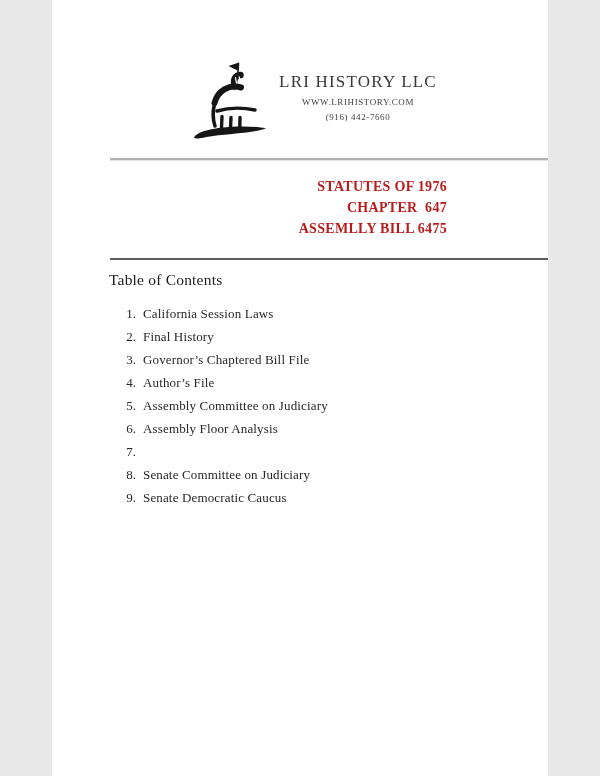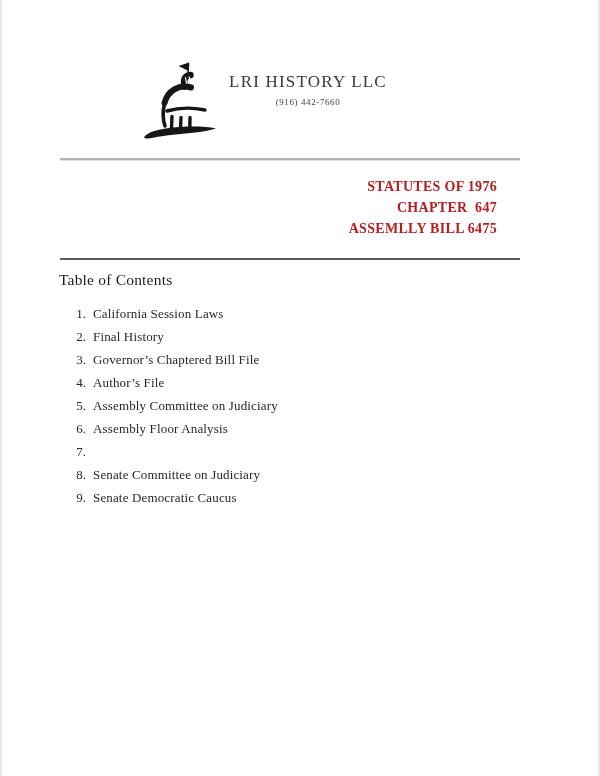--- a/index.html
+++ b/index.html
@@ -1,19 +1,19 @@
 <!DOCTYPE html>
 <html><head>
 <meta charset="utf-8">
 <style>
   * { margin:0; padding:0; box-sizing:border-box; }
   html,body { background:#e8e8e8; }
   body { font-family:"Liberation Serif","DejaVu Serif",serif; }
   .page {
-    position:relative; width:596px; height:776px;
+    position:relative; width:496px; height:776px;
     background:#ffffff; overflow:hidden; margin:0 auto;
   }
 
   
   .logo { position:absolute; left:139px; top:58px; width:78px; height:84px; }
   .head-text {
     position:absolute; left:218px; top:72px; width:176px; text-align:center;
     color:#3a3a3a;
   }
   .company {
@@ -76,20 +76,21 @@
         <path d="M49,59.5 L48.8,69.5" stroke-width="3.4"></path>
 
         <path d="M3,79.5 C6,73.5 22,70 38,69 C53,68 66,68.5 75,70.5 C64,74.5 42,75.5 22,78 C11,79.5 5,82 3,79.5 Z" fill="#161616" stroke="none"></path>
       </g>
     </svg>
   </div>
 
   <div class="head-text">
     <div class="company">LRI HISTORY LLC</div>
     <div class="contact">
+      <div>WWW.LRIHISTORY.COM</div>
       <div>(916) 442-7660</div>
     </div>
   </div>
 
   <div class="rule1"></div>
   <div class="rule2"></div>
 
   <div class="reference">
     <div>STATUTES OF 1976</div>
     <div>CHAPTER  647</div>

